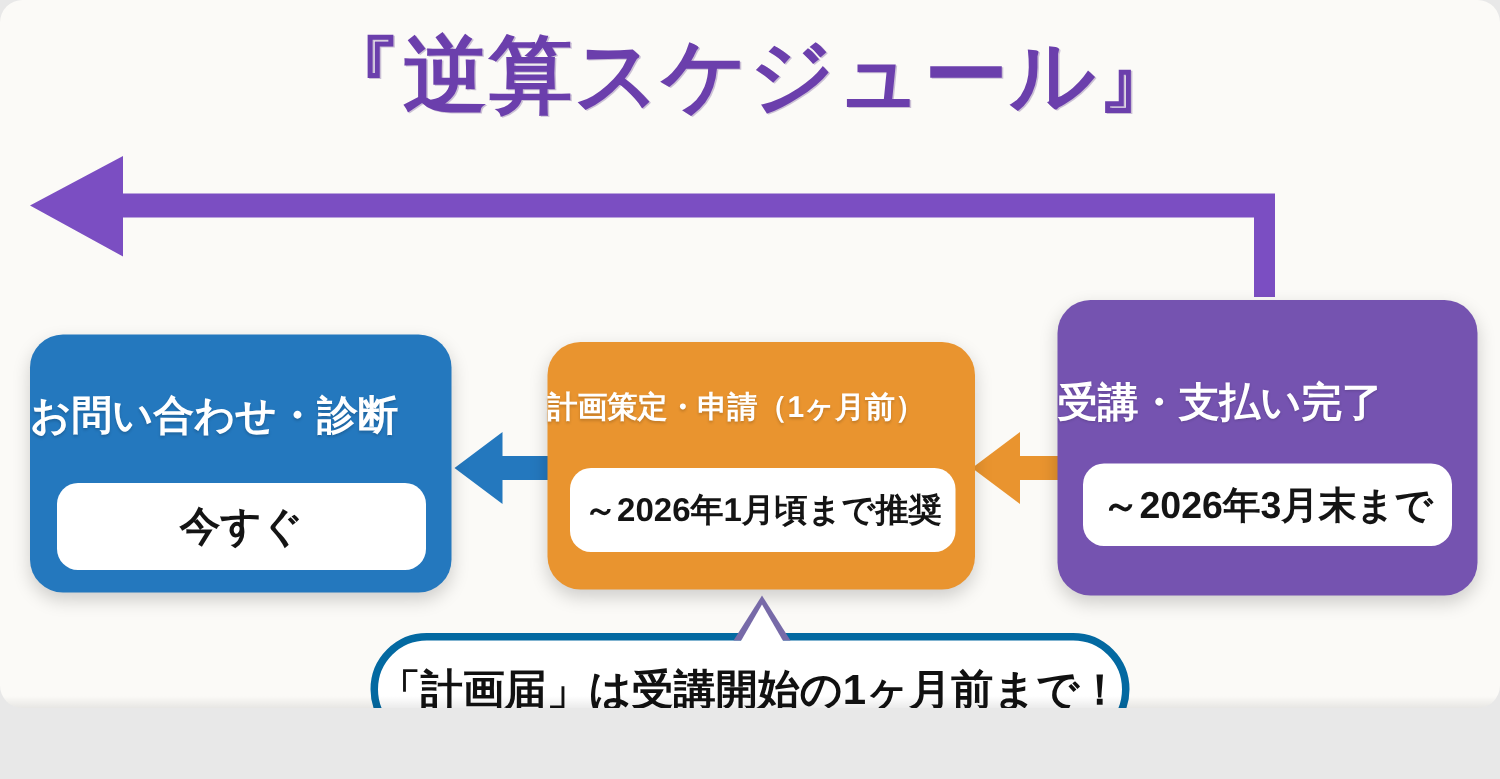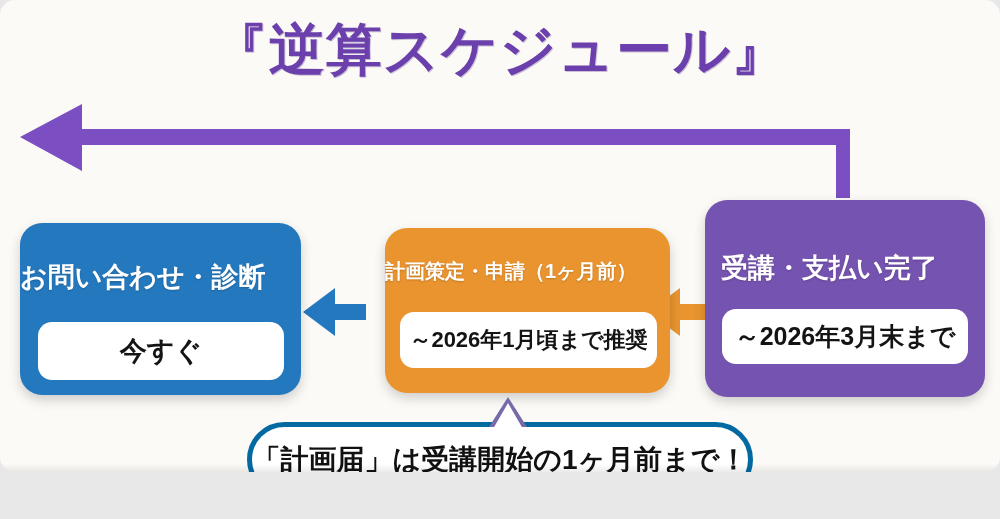--- a/index.html
+++ b/index.html
@@ -36,35 +36,35 @@
     width: 1000px; height: 519px;
     pointer-events: none;
   }
 
   .step {
     position: absolute;
     border-radius: 22px;
     box-shadow: 0 5px 12px rgba(0,0,0,0.18);
   }
   .step-blue   { left: 20px;  top: 223px; width: 281px; height: 172px; background: #2478be; }
-  .step-orange { left: 365px; top: 228px; width: 285px; height: 165px; background: #e9942f; margin-left: 20px; }
+  .step-orange { left: 365px; top: 228px; width: 285px; height: 165px; background: #e9942f; }
   .step-purple { left: 705px; top: 200px; width: 280px; height: 197px; background: #7553b0; }
 
   .step-label {
     position: absolute;
     left: 0; width: 100%;
     text-align: left;
     color: #ffffff;
     font-weight: 800;
     text-shadow: 0 1px 2px rgba(0,0,0,0.18);
     white-space: nowrap;
   }
   .step-blue   .step-label { top: 36px; font-size: 27px; }
   .step-orange .step-label { top: 30px; font-size: 20px; }
-  .step-purple .step-label { top: 50px; font-size: 27px; padding-left: 16px; }
+  .step-purple .step-label { top: 50px; font-size: 27px; }
 
   .step-timing {
     position: absolute;
     background: #ffffff;
     border-radius: 14px;
     display: flex;
     align-items: center;
     justify-content: center;
     color: #141414;
     font-weight: 800;

